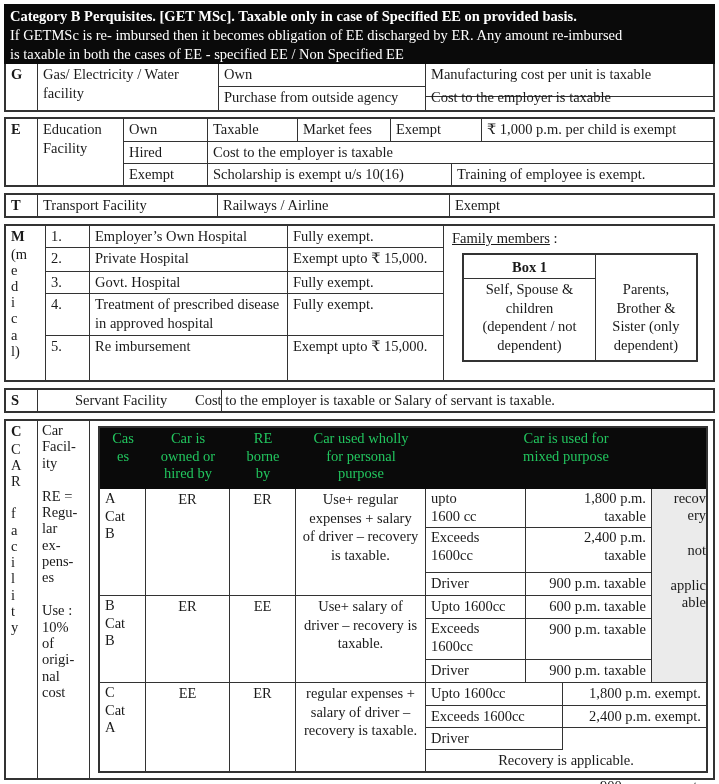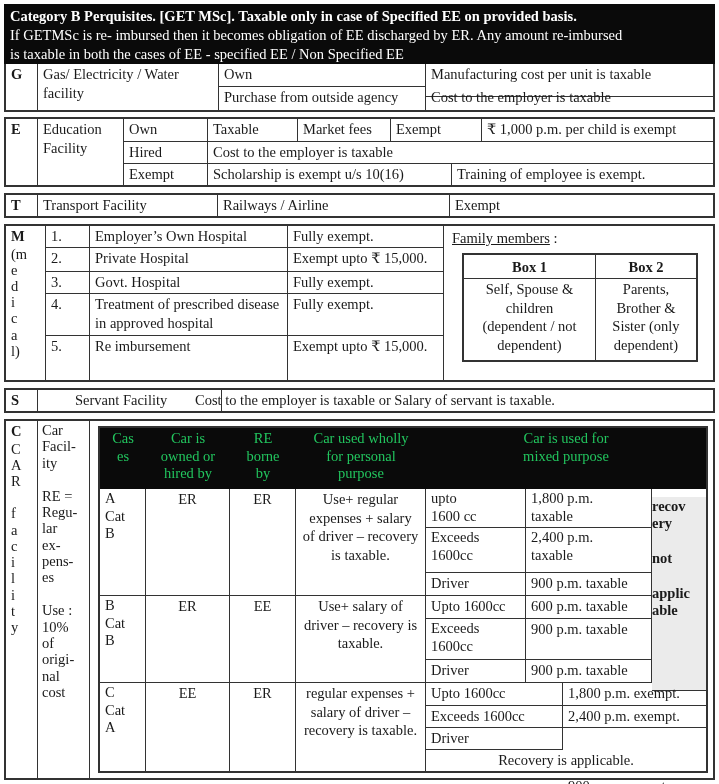--- a/index.html
+++ b/index.html
@@ -9,21 +9,21 @@
     color: #1a1a1a; position: relative; overflow: hidden;
     font-size: 14.5px; line-height: 1.28;
   }
   .abs { position: absolute; }
   .box { position: absolute; border: 2px solid #333; background: #fff; }
   .cell { position: absolute; border-right: 1px solid #333; border-bottom: 1px solid #333; padding: 1px 5px; overflow: hidden; }
   .nb-r { border-right: none; }
   .nb-b { border-bottom: none; }
   .bold { font-weight: bold; }
   .center { text-align: center; }
-  .right { text-align: left; }
+  .right { text-align: right; }
   .header {
     position: absolute; left: 4px; top: 4px; width: 711px; height: 60px;
     background: #0a0a0a; color: #fff; padding: 3px 6px; font-size: 14.5px; line-height: 1.3;
   }
   .header .title { font-weight: bold; }
   .vtext { white-space: pre-line; line-height: 1.22; }
   .inner-dark { background: #0a0a0a; color: #22c55e; }
   .grey { background: #ebebeb; }
   .fam-label { text-decoration: underline; }
 </style>
@@ -97,21 +97,20 @@
 
   <div class="cell nb-b" style="left:40px; top:110px; width:44px; height:46px;">5.</div>
   <div class="cell nb-b" style="left:84px; top:110px; width:198px; height:46px;">Re imbursement</div>
   <div class="cell nb-b" style="left:282px; top:110px; width:156px; height:46px;">Exempt upto ₹ 15,000.</div>
 
   <div class="abs" style="left:446px; top:3px;">
     <span class="fam-label">Family members</span><span> :</span>
   </div>
   <div class="abs" style="left:456px; top:27px; width:236px; height:109px; border:2px solid #333;">
     <div class="cell bold center" style="left:0; top:0; width:132px; height:24px; padding-top:3px;">Box 1</div>
-    <div class="cell bold center nb-r" style="left:132px; top:0; width:100px; height:24px; padding-top:3px;">Box 2</div>
     <div class="cell center nb-b" style="left:0; top:24px; width:132px; height:81px; padding:1px 8px;">Self, Spouse &amp; children (dependent / not dependent)</div>
     <div class="cell center nb-r nb-b" style="left:132px; top:24px; width:100px; height:81px; padding:1px 6px;">Parents, Brother &amp; Sister (only dependent)</div>
   </div>
 </div>
 
 <div class="box" style="left:4px; top:388px; width:711px; height:25px;">
   <div class="cell bold nb-b" style="left:0; top:0; width:32px; height:23px;">S</div>
   <div class="cell nb-b" style="left:32px; top:0; width:152px; height:23px;margin-left:32px;">Servant Facility</div>
   <div class="cell nb-r nb-b" style="left:184px; top:0; width:525px; height:23px;">Cost to the employer is taxable or Salary of servant is taxable.</div>
 </div>
@@ -191,21 +190,21 @@
     <div class="cell center" style="left:130px; top:168px; width:66px; height:87px;">EE</div>
     <div class="cell center" style="left:196px; top:168px; width:130px; height:87px; padding:1px 6px;">Use+ salary of driver – recovery is taxable.</div>
     <div class="cell" style="left:326px; top:168px; width:100px; height:23px;">Upto 1600cc</div>
     <div class="cell right" style="left:426px; top:168px; width:126px; height:23px;">600 p.m. taxable</div>
     <div class="cell vtext" style="left:326px; top:191px; width:100px; height:41px;">Exceeds
 1600cc</div>
     <div class="cell right" style="left:426px; top:191px; width:126px; height:41px;">900 p.m. taxable</div>
     <div class="cell" style="left:326px; top:232px; width:100px; height:23px;">Driver</div>
     <div class="cell right" style="left:426px; top:232px; width:126px; height:23px;">900 p.m. taxable</div>
 
-    <div class="cell grey vtext right nb-r" style="left:552px; top:69px; width:54px; height:194px; line-height:1.2; padding:1px 0;font-weight:bold;">recov
+    <div class="cell grey vtext right nb-r" style="left:552px; top:61px; width:54px; height:194px; line-height:1.2; padding:1px 0;">recov
 ery
 
 not
 
 applic
 able</div>
 
     <div class="cell vtext nb-b" style="left:0; top:255px; width:46px; height:88px;">C
 Cat
 A</div>

